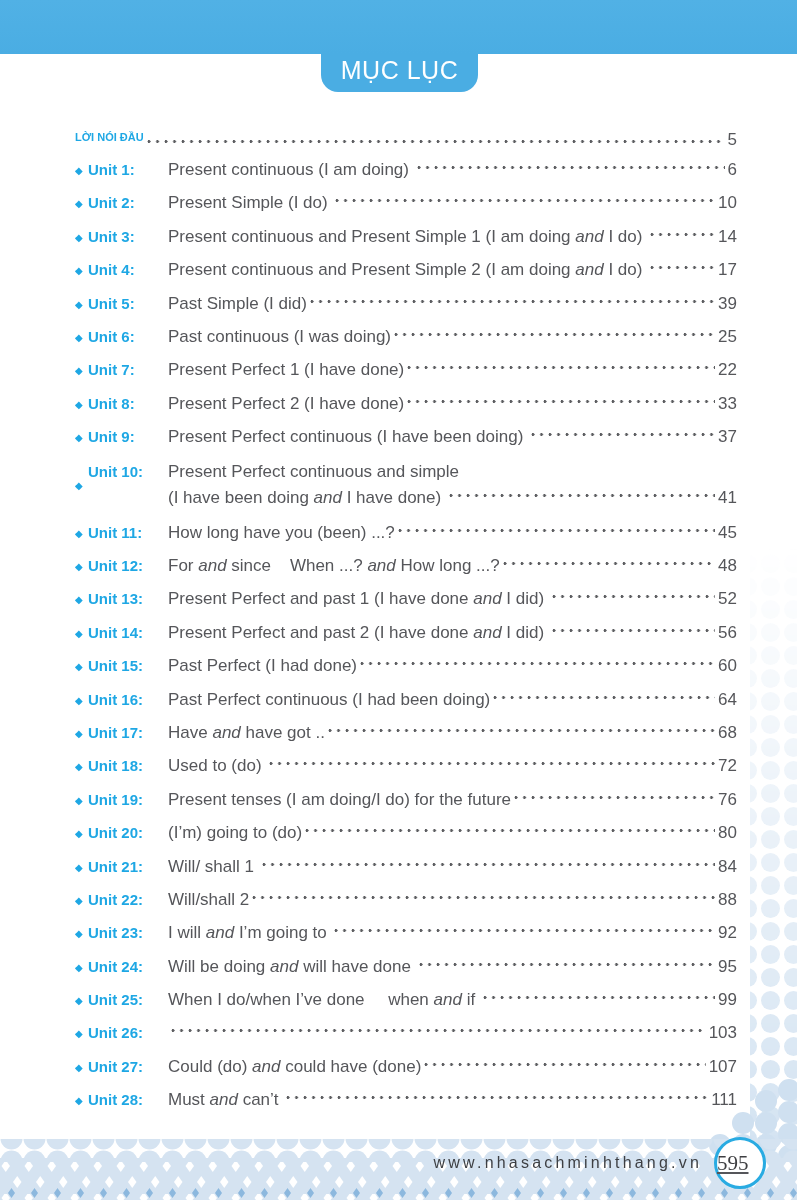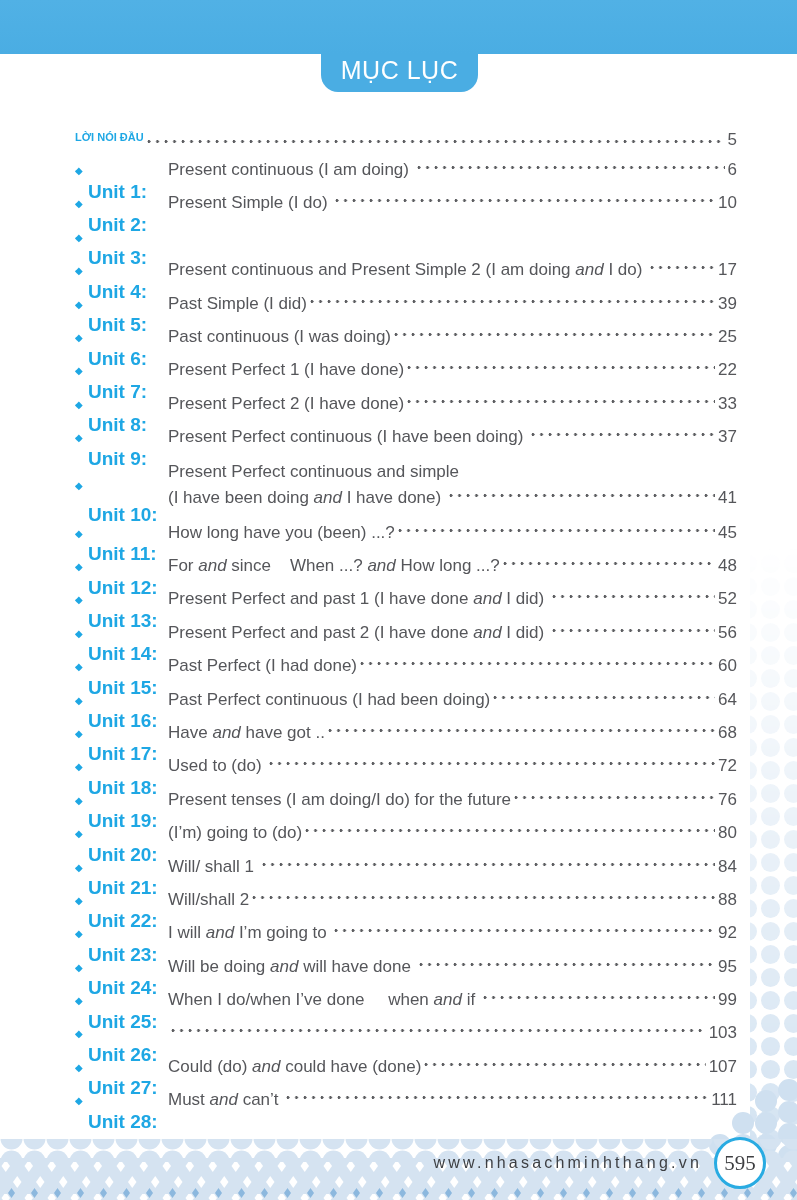--- a/index.html
+++ b/index.html
@@ -47,21 +47,21 @@
     white-space:pre;
   }
   .row{display:flex;align-items:center;height:33.4px;}
   .row.two{height:62px;}
   .bullet{
     width:13px;font-size:10px;color:var(--accent_blue);
     line-height:1;flex:none;transform:translateY(1px);
   }
   .label{
     width:80px;flex:none;color:var(--accent_blue);
-    font-weight:bold;font-size:19px;line-height:26px;margin-top:43px;
+    font-weight:bold;font-size:15px;line-height:26px;
   }
   .row.two .label{align-self:flex-start;padding-top:5px;}
   .desccol{flex:1;min-width:0;}
   .line{display:flex;align-items:center;font-size:17px;line-height:26px;}
   .seg{white-space:pre-wrap;}
   .it{font-style:italic;}
   .dots{
     flex:1;height:7px;margin:0 3px 5px 3px;
     background-image:radial-gradient(circle at 2px 3.5px,var(--dot_gray) 1.25px,transparent 1.7px);
     background-size:8.5px 7px;background-repeat:repeat-x;
@@ -69,21 +69,21 @@
   .pg{font-size:17px;white-space:pre;}
   
   .website{
     position:absolute;top:1150px;right:95px;
     font-size:16px;letter-spacing:3.2px;color:var(--website_gray);
     line-height:26px;z-index:3;
   }
   .badge{
     position:absolute;top:1137px;left:714px;width:52px;height:52px;
     background:#ffffff;border:3px solid var(--badge_ring);border-radius:50%;
-    display:flex;align-items:center;justify-content:center;z-index:3;
+    display:flex;align-items:center;z-index:3;text-decoration:underline;
   }
   .badge .badge-num{
     font-family:"Liberation Serif","DejaVu Serif",serif;
     font-size:21px;color:#3e3f42;
   }
   .deco{position:absolute;top:0;left:0;z-index:1;pointer-events:none;}
   .toc,.band,.tab{z-index:2;}
 </style>
 </head>
 <body>
@@ -172,20 +172,28 @@
         <span class="segs segs2"><span class="seg">Present Simple (I do) </span></span>
         <span class="dots"></span>
         <span class="pg">10</span>
       </div>
     </div>
   </div>
 
   <div class="row">
     <span class="bullet">◆</span>
     <span class="label">Unit 3:</span>
+    <div class="desccol">
+
+      <div class="line">
+        <span class="segs segs2"><span class="seg">Present continuous and Present Simple 1 (I am doing </span><span class="seg it">and</span><span class="seg"> I do) </span></span>
+        <span class="dots"></span>
+        <span class="pg">14</span>
+      </div>
+    </div>
   </div>
 
   <div class="row">
     <span class="bullet">◆</span>
     <span class="label">Unit 4:</span>
     <div class="desccol">
 
       <div class="line">
         <span class="segs segs2"><span class="seg">Present continuous and Present Simple 2 (I am doing </span><span class="seg it">and</span><span class="seg"> I do) </span></span>
         <span class="dots"></span>

